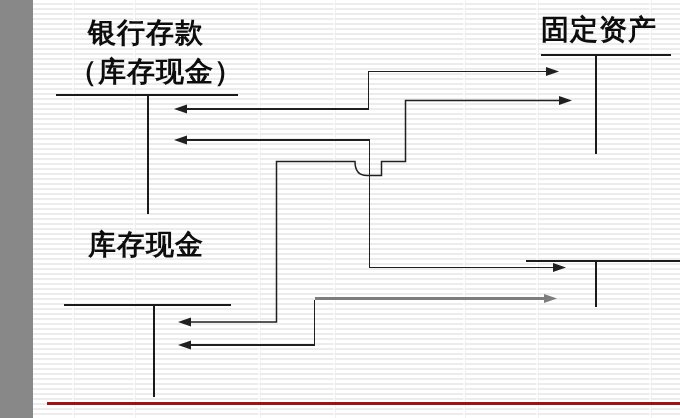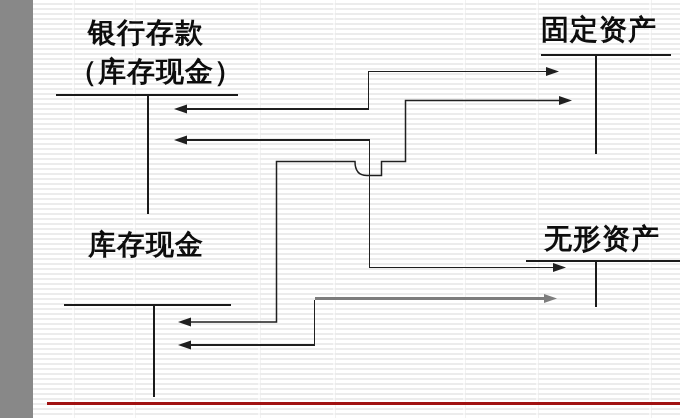--- a/index.html
+++ b/index.html
@@ -43,21 +43,20 @@
   <div class="seam" style="left:503px"></div>
   <div class="seam" style="left:616px"></div>
 
   <div class="acct-title" style="left:55px;top:17px">银行存款</div>
   <div class="acct-title" style="left:508px;top:14px">固定资产</div>
 
   <div class="acct-title" style="left:36px;top:56px">（库存现金）</div>
 
   <div class="acct-title" style="left:55px;top:229px">库存现金</div>
 
-  <div class="acct-title" style="left:511px;top:223px">无形资产</div>
 
   <svg width="680" height="418" viewBox="0 0 680 418">
 
     <path class="tline" d="M23,95 H205"></path>
     <path class="tline" d="M115,95 V214"></path>
 
     <path class="tline" d="M508,55 H638"></path>
     <path class="tline" d="M563,55 V154"></path>
 
     <path class="tline" d="M31,305 H198"></path>

